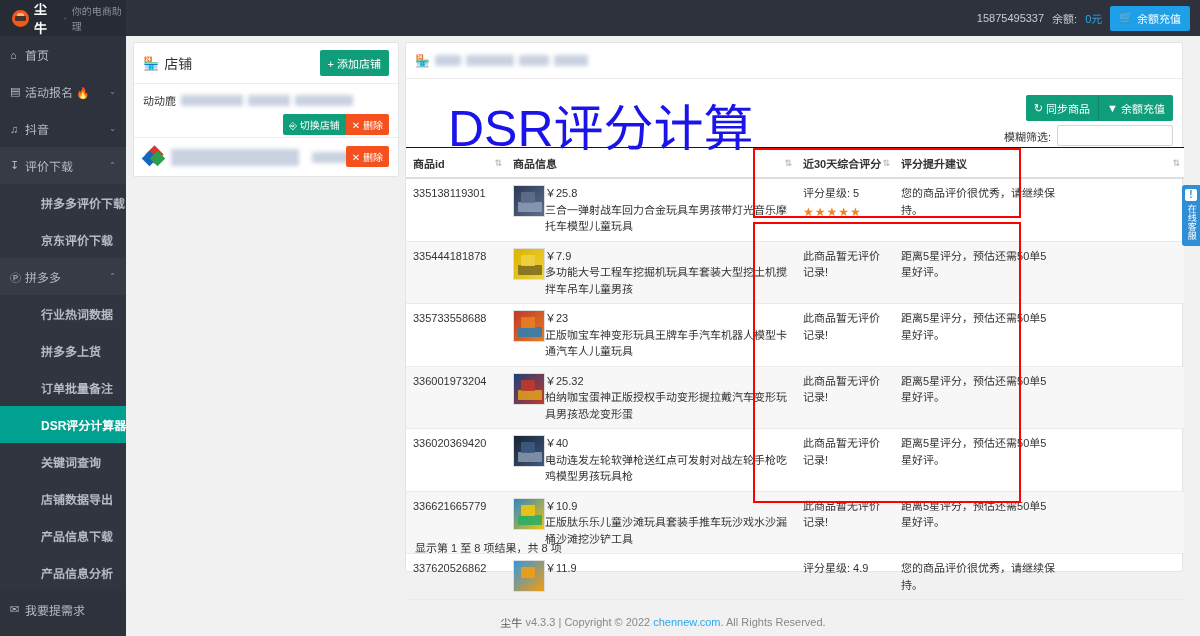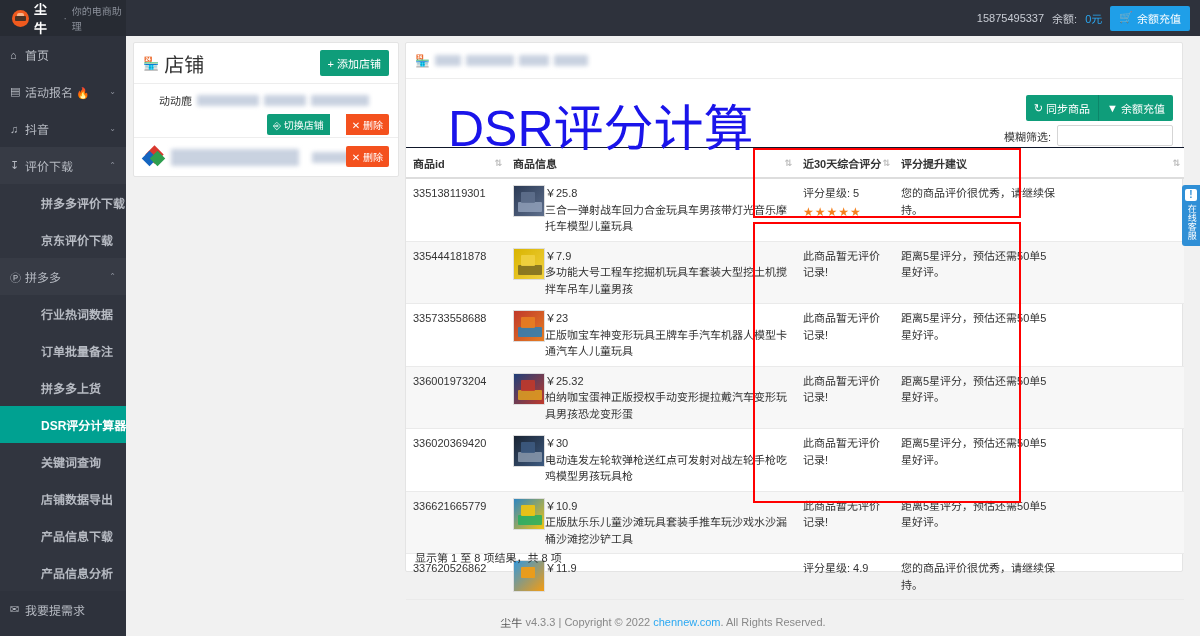--- a/index.html
+++ b/index.html
@@ -72,32 +72,32 @@
   
   .shop-panel {
     position: absolute; top: 42px; left: 133px; width: 266px; height: 135px;
     background: #fff; border: 1px solid #e4e4e4; border-radius: 2px;
   }
   .shop-head {
     display: flex; align-items: center; height: 41px;
     padding: 0 9px; border-bottom: 1px solid #ededed;
   }
   .shop-head .store-ic { font-size: 13px; margin-right: 5px; color: #333; }
-  .shop-title { font-size: 20px; color: #333; font-weight: normal; }
+  .shop-title { font-size: 14px; color: #333; font-weight: normal; }
   .add-shop-btn {
     margin-left: auto; background: #0f9d7a; color: #fff; font-size: 11px;
     border-radius: 2px; padding: 5px 8px; cursor: pointer;
   }
   .shop-row { position: relative; padding: 8px 9px 6px; }
   .shop-row + .shop-row { border-top: 1px solid #eee; }
   .shop-line { display: flex; align-items: center; gap: 5px; }
-  .shop-label { font-size: 11px; color: #333; white-space: nowrap; margin-left: 16px; }
+  .shop-label { font-size: 11px; color: #333; white-space: nowrap; }
   .blur { background: #c9d2e0; border-radius: 1px; display: inline-block;
           filter: blur(2.2px); height: 11px; }
-  .shop-actions { display: flex; gap: 16px; position: absolute; }
+  .shop-actions { display: flex; gap: 0; position: absolute; }
   .btn-switch {
     background: #0f9d7a; color: #fff; font-size: 10px; padding: 3px 6px;
     border-radius: 2px 0 0 2px; cursor: pointer; white-space: nowrap;
   }
   .btn-del {
     background: #f4511e; color: #fff; font-size: 10px; padding: 3px 6px;
     border-radius: 0 2px 2px 0; cursor: pointer; white-space: nowrap;
   }
   .shop-logo {
     width: 23px; height: 23px; flex: none; position: relative;
@@ -172,21 +172,21 @@
   }
   .prod-text { flex: 1; min-width: 0; }
   .price { color: #333; }
   .prod-name { color: #333; }
   .score-lv { color: #333; display: block; }
   .stars { color: #f5811f; font-size: 12px; letter-spacing: 1px; display: block; margin-top: 1px; }
   .no-review { color: #333; }
   .advice { color: #333; }
 
   .tbl-footer {
-    position: absolute; left: 0; top: 498px; width: 778px;
+    position: absolute; left: 0; top: 488px; width: 778px;
     font-size: 11px; color: #333; padding: 8px 9px;
   }
 
   
   .ann-box { position: absolute; border: 2px solid #ff0000; pointer-events: none; z-index: 30; }
   .ann-title {
     position: absolute; left: 448px; top: 88px; z-index: 31;
     color: #1a14ea; font-size: 50px; font-weight: normal;
     font-family: "Liberation Sans", sans-serif; white-space: nowrap;
     pointer-events: none;
@@ -265,24 +265,24 @@
       </div>
       <div class="nav-item nav-group-head">
         <span class="ic">Ⓟ</span>
         <span class="lbl">拼多多</span>
         <span class="caret">⌃</span>
       </div>
       <div class="nav-item sub">
         <span class="lbl">行业热词数据</span>
       </div>
       <div class="nav-item sub">
+        <span class="lbl">拼多多上货</span>
+      </div>
+      <div class="nav-item sub">
         <span class="lbl">订单批量备注</span>
-      </div>
-      <div class="nav-item sub">
-        <span class="lbl">拼多多上货</span>
       </div>
       <div class="nav-item sub active">
         <span class="lbl">DSR评分计算器<span class="badge-new">new</span></span>
       </div>
       <div class="nav-item sub">
         <span class="lbl">关键词查询</span>
       </div>
       <div class="nav-item sub">
         <span class="lbl">店铺数据导出</span>
       </div>
@@ -460,21 +460,21 @@
             </tr>
             <tr>
               <td class="c-id">336020369420</td>
               <td class="c-info">
                 <div class="prod-cell">
                   <div class="thumb" style="background:linear-gradient(135deg,#1a2433,#3d5a80);">
                     <i style="left:4px;top:16px;width:24px;height:10px;background:#8a99ad;opacity:.85;"></i>
                     <i style="left:7px;top:6px;width:14px;height:11px;background:#3d5a80;opacity:.9;"></i>
                   </div>
                   <div class="prod-text">
-                    <div class="price">￥30</div>
+                    <div class="price">￥40</div>
                     <div class="prod-name">电动连发左轮软弹枪送红点可发射对战左轮手枪吃鸡模型男孩玩具枪</div>
                   </div>
                 </div>
               </td>
               <td class="c-score"><span class="no-review">此商品暂无评价记录!</span></td>
               <td class="c-advice"><span class="advice">距离5星评分，预估还需50单5星好评。</span></td>
               <td class="c-blank"></td>
             </tr>
             <tr>
               <td class="c-id">336621665779</td>

